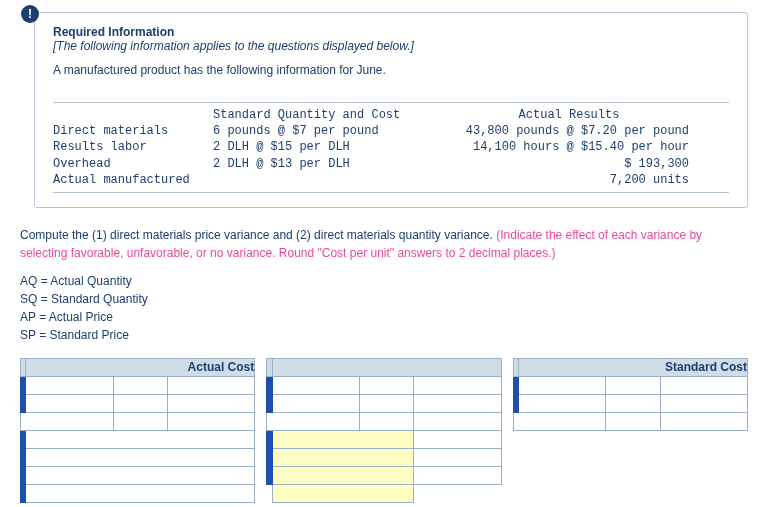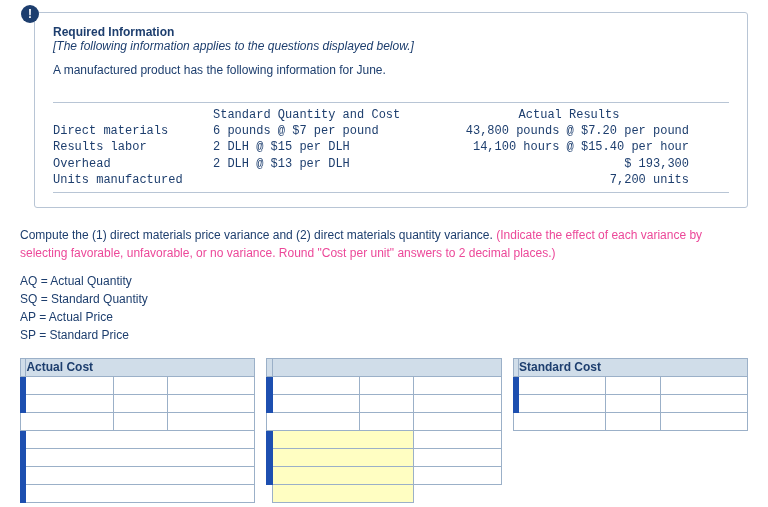--- a/index.html
+++ b/index.html
@@ -12,42 +12,42 @@
 .mc1{width:160px}
 .mc2{width:210px}
 .mc3{flex:1;text-align:right;padding-right:40px}
 .mc3 .hdr{display:inline-block;min-width:240px;text-align:center}
 .question{color:#1d3e6e;font-size:12px;line-height:1.5}
 .question .red{color:#ec4899;font-weight:normal}
 .legend{color:#1d3e6e;font-size:12px;margin:10px 0 14px;line-height:1.5}
 .worksheet{border-collapse:collapse;width:100%}
 .worksheet td{height:17px;padding:0}
 .hdr-band td{background:#d0dde9;border:1px solid #9bb0c8}
-.hdr-band .lbl{text-align:left;font-weight:bold;color:#1d3e6e;font-size:12px}
+.hdr-band .lbl{text-align:right;font-weight:bold;color:#1d3e6e;font-size:12px}
 .input-cell{border:1px solid #9bb0c8;background:#fff}
 .yellow{background:#fffec2}
 .left-handle{width:4px;background:#1d4fb0;border:1px solid #1d4fb0}
 .spacer-col{width:10px;background:#fff}
 </style>
 </head>
 <body>
 
 <div class="info-box">
   <div class="alert-icon">!</div>
   <div class="req-title">Required Information</div>
   <div class="italic-note">[The following information applies to the questions displayed below.]</div>
   <div class="intro">A manufactured product has the following information for June.</div>
 
   <div class="mono-block">
     <div class="mc1">
       <div>&nbsp;</div>
       <div>Direct materials</div>
       <div>Results labor</div>
       <div>Overhead</div>
-      <div>Units manufactured</div>
+      <div>Actual manufactured</div>
     </div>
     <div class="mc2">
       <div>Standard Quantity and Cost</div>
       <div>6 pounds @ $7 per pound</div>
       <div>2 DLH @ $15 per DLH</div>
       <div>2 DLH @ $13 per DLH</div>
       <div></div>
     </div>
     <div class="mc3">
       <div class="hdr">Actual Results</div>

